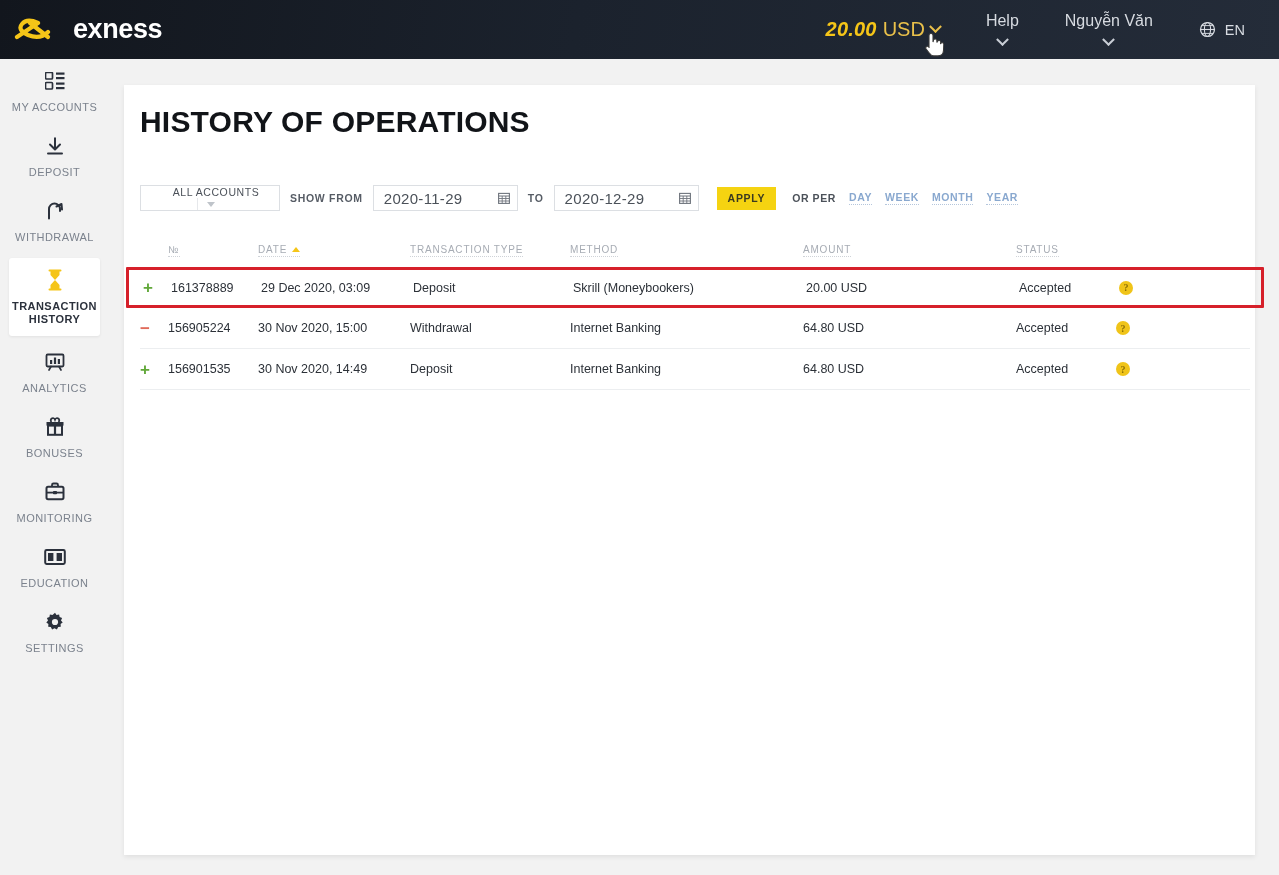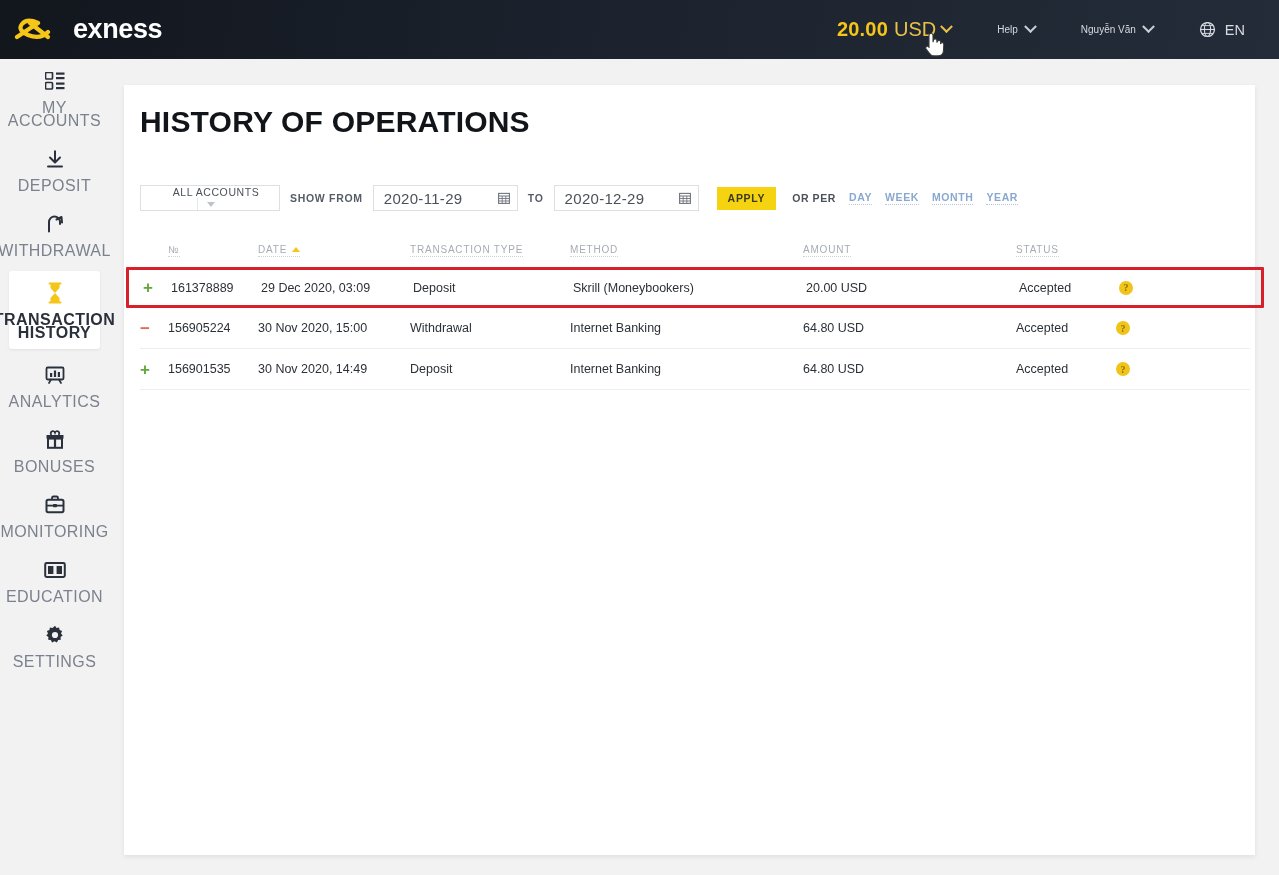--- a/index.html
+++ b/index.html
@@ -21,32 +21,32 @@
   .logo-text {
     color: #ffffff; font-size: 27px; font-weight: 700; letter-spacing: -0.4px;
     margin-left: 5px;
   }
   .topbar-right {
     margin-left: auto; display: flex; align-items: center; height: 100%;
   }
   .balance {
     display: flex; align-items: center; gap: 6px; margin-right: 46px; cursor: pointer;
   }
-  .bal-amt { color: #f5c518; font-size: 20px; font-weight: 700; letter-spacing: 0.2px; }
+  .bal-amt { color: #f5c518; font-size: 20px; font-weight: 700; letter-spacing: 0.2px; font-style: italic; }
   .bal-cur { color: #e9c04a; font-size: 20px; font-weight: 400; }
   .chev {
     display: inline-block; width: 9px; height: 9px;
     border-right: 2px solid currentColor; border-bottom: 2px solid currentColor;
     transform: rotate(45deg) translate(-2px,-2px);
   }
   .chev-y { color: #e9c04a; }
   .chev-w { color: #c9ced6; }
   .nav-item {
     display: flex; align-items: center; gap: 8px;
-    color: #d7dbe1; font-size: 10px; margin-right: 46px; cursor: pointer;
+    color: #d7dbe1; font-size: 16px; margin-right: 46px; cursor: pointer; flex-direction: column;
   }
   .lang {
     display: flex; align-items: center; gap: 9px; color: #d7dbe1;
     font-size: 14.5px; margin-right: 34px; cursor: pointer;
   }
   .globe { width: 17px; height: 17px; display:block; }
 
   
   .cursor { position: absolute; left: 922px; top: 30px; width: 22px; height: 28px; pointer-events: none; }
 
@@ -56,21 +56,21 @@
     background: #f2f2f2;
   }
   .side-item {
     position: relative; width: 109px; display: flex; flex-direction: column;
     align-items: center; justify-content: center;
     padding: 11px 4px 10px; cursor: pointer;
   }
   .side-icon { height: 22px; display: flex; align-items: center; justify-content: center; color: #2b313c; }
   .side-icon svg { display: block; }
   .side-label {
-    margin-top: 9px; font-size: 16px; letter-spacing: 0.45px;
+    margin-top: 9px; font-size: 11px; letter-spacing: 0.45px;
     color: #7b828d; text-align: center; line-height: 13px; text-transform: uppercase;
   }
   .side-item.active { background: #ffffff; border-radius: 3px; width: 91px; margin: 4px 9px;
     box-shadow: 0 1px 3px rgba(0,0,0,.07); }
   .side-item.active .side-label { color: #2b313c; font-weight: 700; }
   .side-item.active .side-icon { color: #f5c518; }
 
   
   .card {
     position: absolute; left: 124px; top: 85px; width: 1131px; height: 770px;

